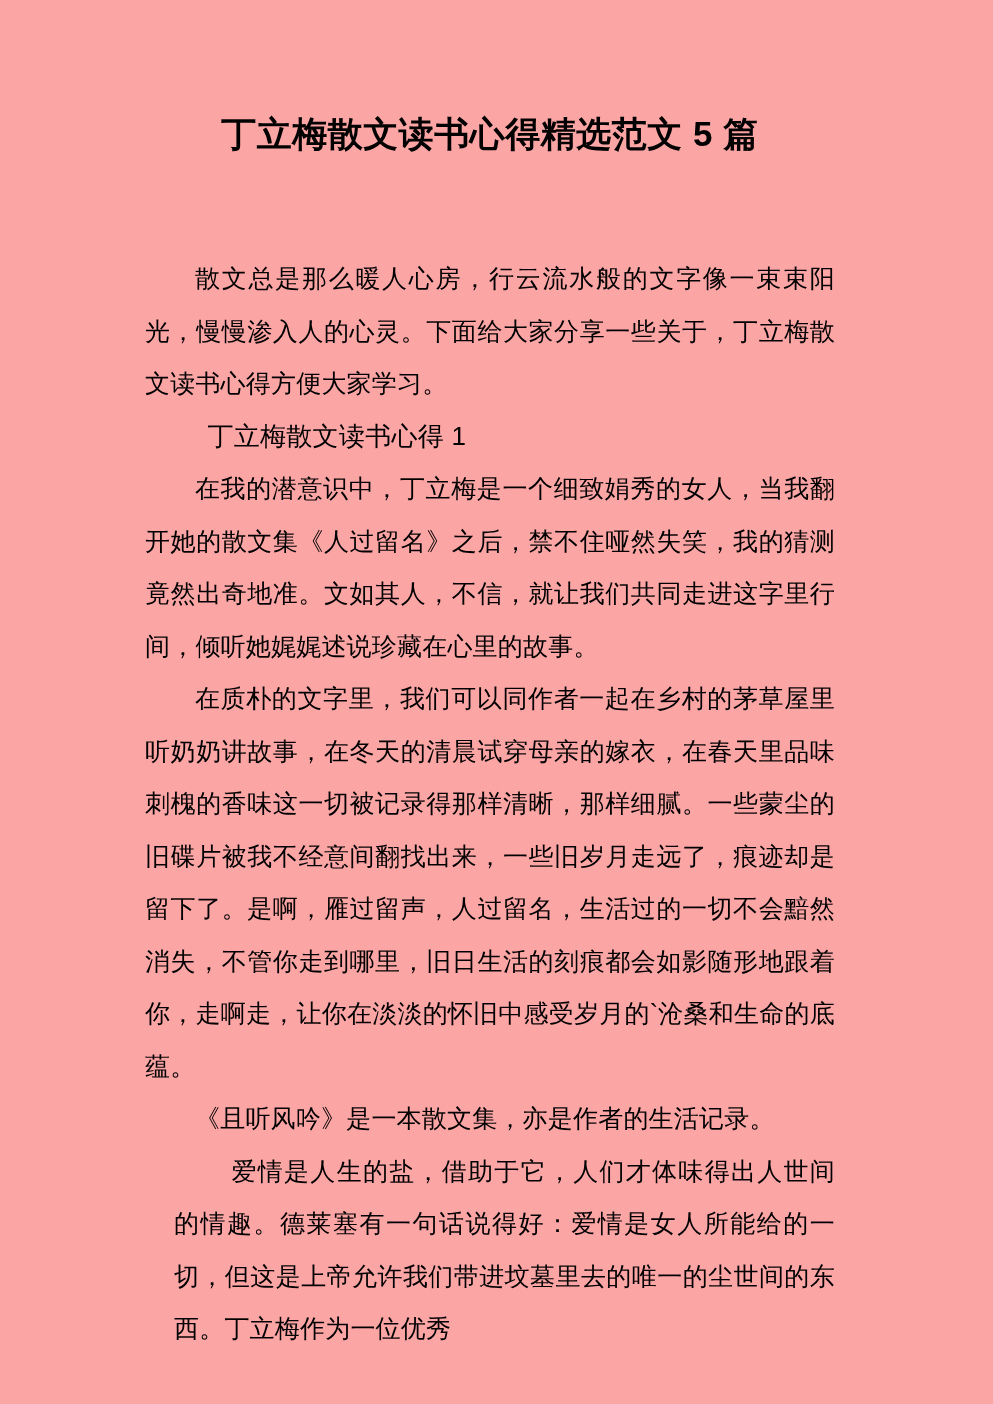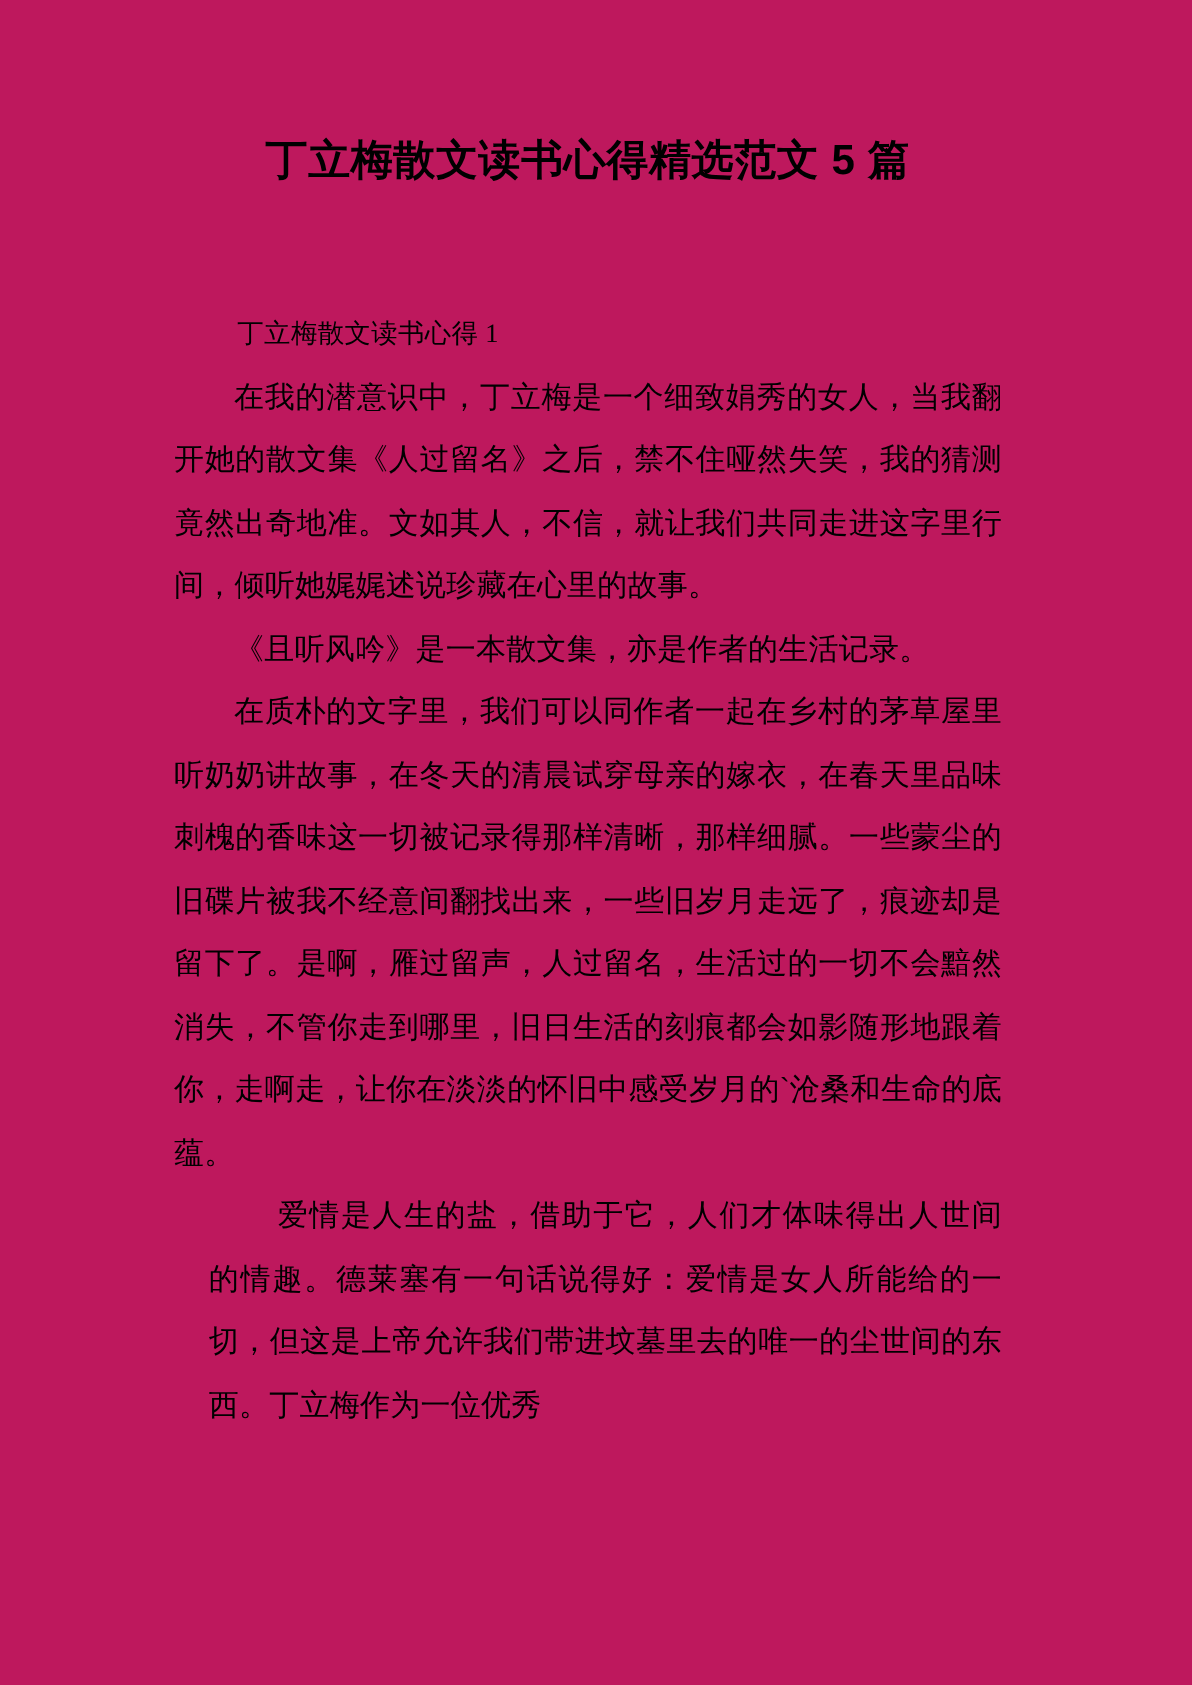--- a/index.html
+++ b/index.html
@@ -8,21 +8,21 @@
     background: #ffffff;
   }
   body {
     font-family: "Liberation Serif", "DejaVu Serif", serif;
     color: #000000;
   }
   .page {
     position: relative;
     width: 993px;
     height: 1404px;
-    background: #be185d;
+    background: #fca5a5;
     overflow: hidden;
     box-sizing: border-box;
   }
   .doc {
     position: absolute;
     left: 145px;
     top: 0;
     width: 690px;
   }
   .doc-title {
@@ -47,22 +47,22 @@
     margin: 0;
     padding: 0;
     text-align: justify;
     text-justify: inter-ideograph;
     text-indent: 2em;
     letter-spacing: 0.2px;
     word-break: break-all;
     color: #000000;
   }
   p.section-heading {
-    font-family: Liberation Serif, serif;
-    font-size: 22px;
+    font-family: Liberation Sans, sans-serif;
+    font-size: 26px;
     line-height: 52.5px;
     margin: 0;
     padding: 0;
     text-indent: 2.4em;
     letter-spacing: 0.3px;
     color: #000000;
   }
   p.para.wide-indent {
     text-indent: 2.3em;
     margin-left: 29px;
@@ -71,26 +71,27 @@
 </head>
 <body>
 
 <div class="page">
   <div class="doc">
 
     <h1 class="doc-title">丁立梅散文读书心得精选范文 5 篇</h1>
 
     <div class="body-block">
 
+      <p class="para">散文总是那么暖人心房，行云流水般的文字像一束束阳光，慢慢渗入人的心灵。下面给大家分享一些关于，丁立梅散文读书心得方便大家学习。</p>
 
       <p class="section-heading">丁立梅散文读书心得 1</p>
 
       <p class="para">在我的潜意识中，丁立梅是一个细致娟秀的女人，当我翻开她的散文集《人过留名》之后，禁不住哑然失笑，我的猜测竟然出奇地准。文如其人，不信，就让我们共同走进这字里行间，倾听她娓娓述说珍藏在心里的故事。</p>
 
+      <p class="para">在质朴的文字里，我们可以同作者一起在乡村的茅草屋里听奶奶讲故事，在冬天的清晨试穿母亲的嫁衣，在春天里品味刺槐的香味这一切被记录得那样清晰，那样细腻。一些蒙尘的旧碟片被我不经意间翻找出来，一些旧岁月走远了，痕迹却是留下了。是啊，雁过留声，人过留名，生活过的一切不会黯然消失，不管你走到哪里，旧日生活的刻痕都会如影随形地跟着你，走啊走，让你在淡淡的怀旧中感受岁月的`沧桑和生命的底蕴。</p>
+
       <p class="para">《且听风吟》是一本散文集，亦是作者的生活记录。</p>
-
-      <p class="para">在质朴的文字里，我们可以同作者一起在乡村的茅草屋里听奶奶讲故事，在冬天的清晨试穿母亲的嫁衣，在春天里品味刺槐的香味这一切被记录得那样清晰，那样细腻。一些蒙尘的旧碟片被我不经意间翻找出来，一些旧岁月走远了，痕迹却是留下了。是啊，雁过留声，人过留名，生活过的一切不会黯然消失，不管你走到哪里，旧日生活的刻痕都会如影随形地跟着你，走啊走，让你在淡淡的怀旧中感受岁月的`沧桑和生命的底蕴。</p>
 
       <p class="para wide-indent">爱情是人生的盐，借助于它，人们才体味得出人世间的情趣。德莱塞有一句话说得好：爱情是女人所能给的一切，但这是上帝允许我们带进坟墓里去的唯一的尘世间的东西。丁立梅作为一位优秀</p>
 
     </div>
   </div>
 </div>
 
 </body></html>

